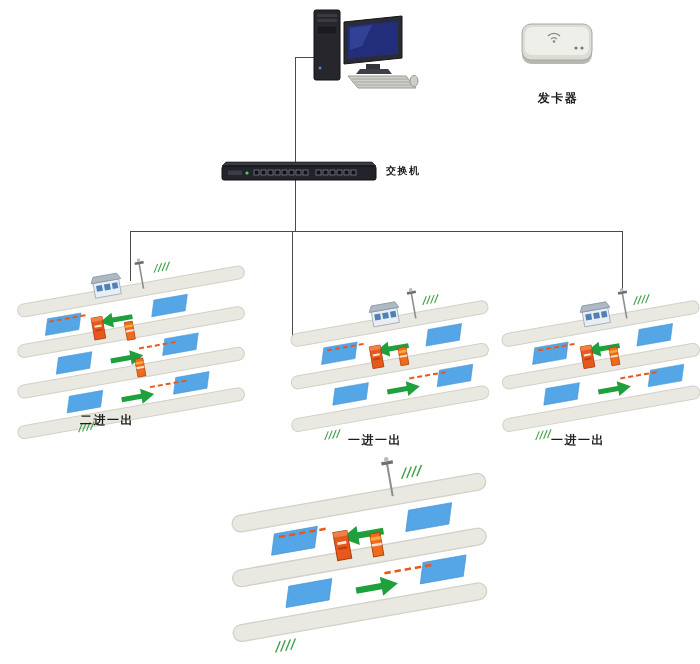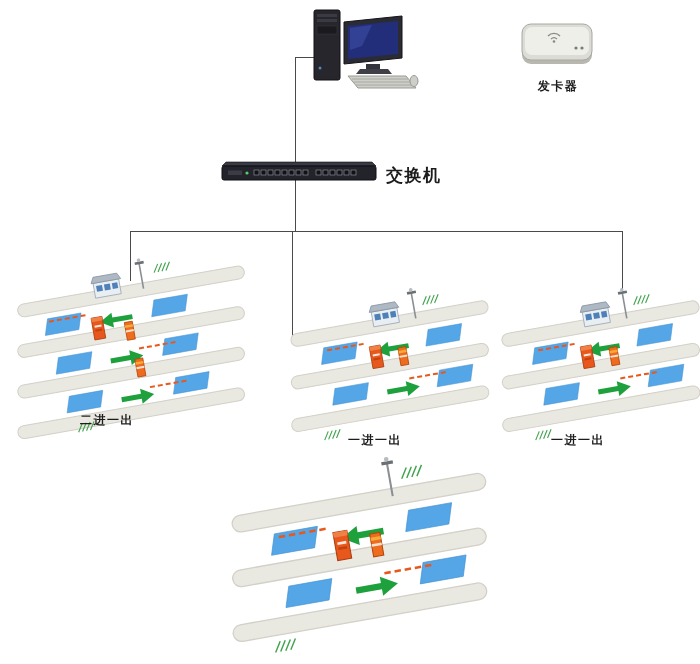--- a/index.html
+++ b/index.html
@@ -2,21 +2,21 @@
 <html><head>
 <meta charset="utf-8">
 <style>
   html,body{margin:0;padding:0;}
   body{width:700px;height:664px;background:#ffffff;overflow:hidden;
        font-family:"DejaVu Sans","Liberation Sans",sans-serif;}
   #canvas{position:relative;width:700px;height:664px;background:#ffffff;}
   .cline{position:absolute;background:#4a4a4a;}
   .node-label{position:absolute;font-size:12px;font-weight:600;color:#1c1c1c;
               letter-spacing:1.5px;text-align:center;white-space:nowrap;}
-  .inline-label{position:absolute;font-size:17px;font-weight:600;color:#1c1c1c;
+  .inline-label{position:absolute;font-size:10px;font-weight:600;color:#1c1c1c;
                 letter-spacing:1.5px;white-space:nowrap;}
   svg{position:absolute;overflow:visible;}
 </style>
 </head>
 <body>
 
 <div id="canvas">
 
   <svg width="0" height="0" aria-hidden="true">
     <defs>
@@ -162,21 +162,21 @@
       <rect x="4" y="6" width="70" height="38" rx="9" fill="#b8b8b0"></rect>
       <rect x="4" y="4" width="70" height="36" rx="9" fill="#dcdcd6" stroke="#a8a8a0"></rect>
       <rect x="7" y="7" width="64" height="28" rx="7" fill="#efefe9"></rect>
       <path d="M 30 16 a 8 8 0 0 1 12 0" stroke="#8a8a84" stroke-width="1.3" fill="none"></path>
       <path d="M 33 19 a 4.5 4.5 0 0 1 6 0" stroke="#8a8a84" stroke-width="1.3" fill="none"></path>
       <circle cx="36" cy="21.5" r="1.3" fill="#8a8a84"></circle>
       <circle cx="58" cy="28" r="1.6" fill="#7c7c76"></circle>
       <circle cx="64" cy="28" r="1.6" fill="#7c7c76"></circle>
     </g>
   </svg>
-  <div class="node-label" style="left:513px;top:78px;width:90px">发卡器</div>
+  <div class="node-label" style="left:513px;top:90px;width:90px">发卡器</div>
 
   <svg style="left:220px;top:156px" width="160" height="30" viewBox="0 0 160 30">
     <g>
       <polygon points="6,6 152,6 156,10 2,10" fill="#3a3a44" stroke="#0e0e14" stroke-width="0.6"></polygon>
       <rect x="2" y="10" width="154" height="14" rx="2" fill="#23232b" stroke="#0e0e14"></rect>
       <rect x="8" y="14.5" width="14" height="4.5" fill="#3c3c46"></rect>
       <circle cx="27" cy="17" r="1.6" fill="#54d06a"></circle>
       <g fill="#101016" stroke="#8d8d99" stroke-width="0.7">
         <rect x="34" y="14" width="5" height="5"></rect>
           <rect x="41" y="14" width="5" height="5"></rect>

